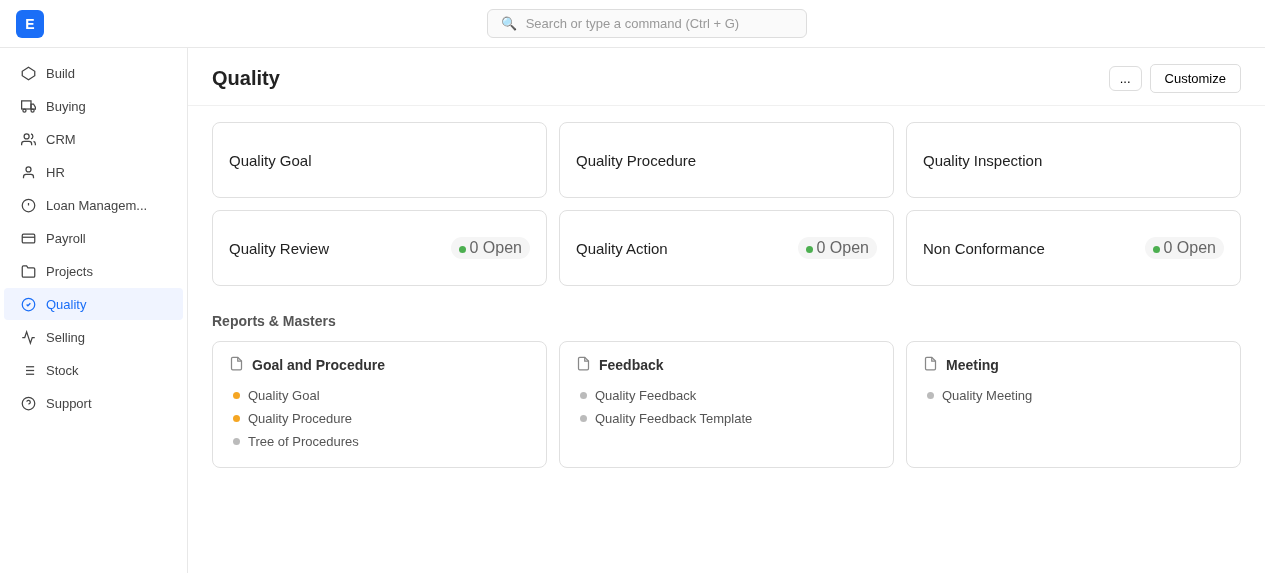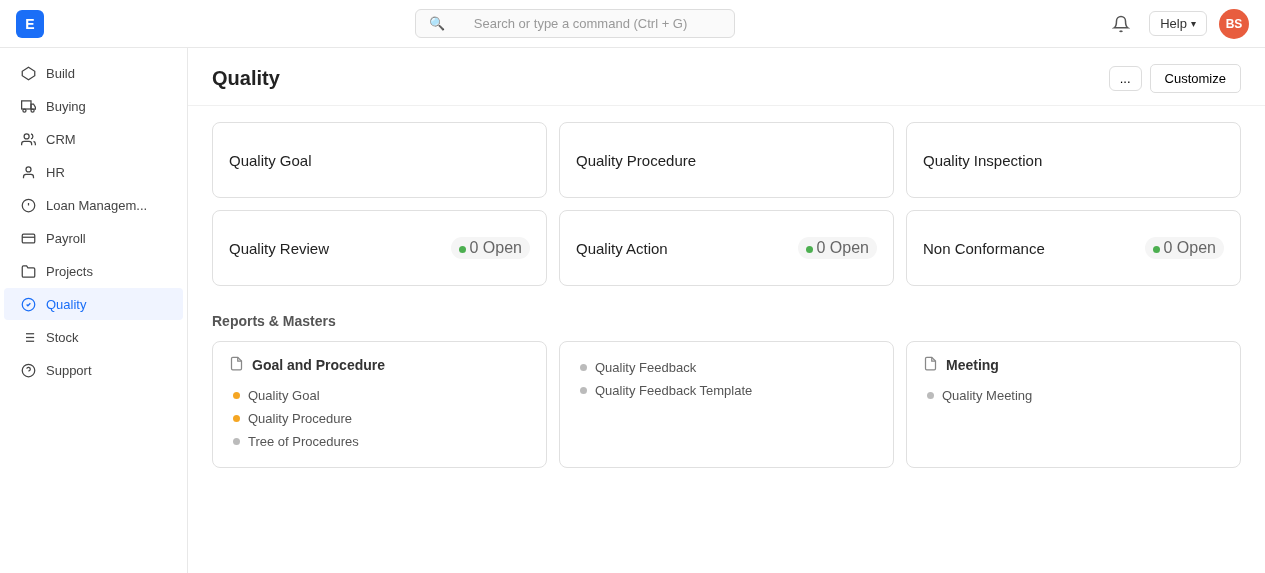--- a/index.html
+++ b/index.html
@@ -58,35 +58,22 @@
 </head>
 <body>
 
 <nav class="topbar">
   <div class="topbar-left">
     <div class="app-icon">E</div>
   </div>
   <div class="topbar-center">
     <div class="search-bar">
       <span>🔍</span>
-      <span style="color:#999;font-size:13px;margin-left:20px;">Search or type a command (Ctrl + G)</span>
-    </div>
-  </div>
-  <div class="topbar-right">
-    <div class="notif-icon">
-      <svg width="18" height="18" viewBox="0 0 24 24" fill="none" stroke="#555" stroke-width="2">
-          <path d="M18 8A6 6 0 0 0 6 8c0 7-3 9-3 9h18s-3-2-3-9"></path>
-          <path d="M13.73 21a2 2 0 0 1-3.46 0"></path>
-        </svg>
-    </div>
-    <div class="help-btn">
-      <span>Help</span>
-      <span style="font-size:10px;">▾</span>
-    </div>
-    <div class="avatar">BS</div>
+      <span style="color:#999;font-size:13px;">Search or type a command (Ctrl + G)</span>
+    </div>
   </div>
 </nav>
 
 <div class="layout">
 
   <aside class="sidebar">
     <div class="sidebar-item">
       <span class="sidebar-icon">
         <svg width="15" height="15" viewBox="0 0 24 24" fill="none" stroke="currentColor" stroke-width="2">
             <polygon points="12 2 22 8.5 22 15.5 12 22 2 15.5 2 8.5"></polygon>
@@ -153,20 +140,28 @@
       <span>Projects</span>
     </div>
     <div class="sidebar-item active">
       <span class="sidebar-icon">
         <svg width="15" height="15" viewBox="0 0 24 24" fill="none" stroke="#1a6ef7" stroke-width="2">
             <circle cx="12" cy="12" r="10"></circle>
             <path d="M9 12l2 2 4-4"></path>
           </svg>
       </span>
       <span>Quality</span>
+    </div>
+    <div class="sidebar-item">
+      <span class="sidebar-icon">
+        <svg width="15" height="15" viewBox="0 0 24 24" fill="none" stroke="currentColor" stroke-width="2">
+            <polyline points="22 12 18 12 15 21 9 3 6 12 2 12"></polyline>
+          </svg>
+      </span>
+      <span>Selling</span>
     </div>
     <div class="sidebar-item">
       <span class="sidebar-icon">
         <svg width="15" height="15" viewBox="0 0 24 24" fill="none" stroke="currentColor" stroke-width="2">
             <line x1="8" y1="6" x2="21" y2="6"></line>
             <line x1="8" y1="12" x2="21" y2="12"></line>
             <line x1="8" y1="18" x2="21" y2="18"></line>
             <line x1="3" y1="6" x2="3.01" y2="6"></line>
             <line x1="3" y1="12" x2="3.01" y2="12"></line>
             <line x1="3" y1="18" x2="3.01" y2="18"></line>
@@ -255,20 +250,29 @@
                 <span>Quality Procedure</span>
               </li>
               <li class="report-item">
                 <span class="bullet-gray"></span>
                 <span>Tree of Procedures</span>
               </li>
             </ul>
           </div>
 
           <div class="report-card">
+            <div class="report-card-header">
+              <span class="report-doc-icon">
+                <svg width="15" height="15" viewBox="0 0 24 24" fill="none" stroke="#888" stroke-width="2">
+                    <path d="M14 2H6a2 2 0 0 0-2 2v16a2 2 0 0 0 2 2h12a2 2 0 0 0 2-2V8z"></path>
+                    <polyline points="14 2 14 8 20 8"></polyline>
+                  </svg>
+              </span>
+              <span>Feedback</span>
+            </div>
             <ul class="report-items">
               <li class="report-item">
                 <span class="bullet-gray"></span>
                 <span>Quality Feedback</span>
               </li>
               <li class="report-item">
                 <span class="bullet-gray"></span>
                 <span>Quality Feedback Template</span>
               </li>
             </ul>

